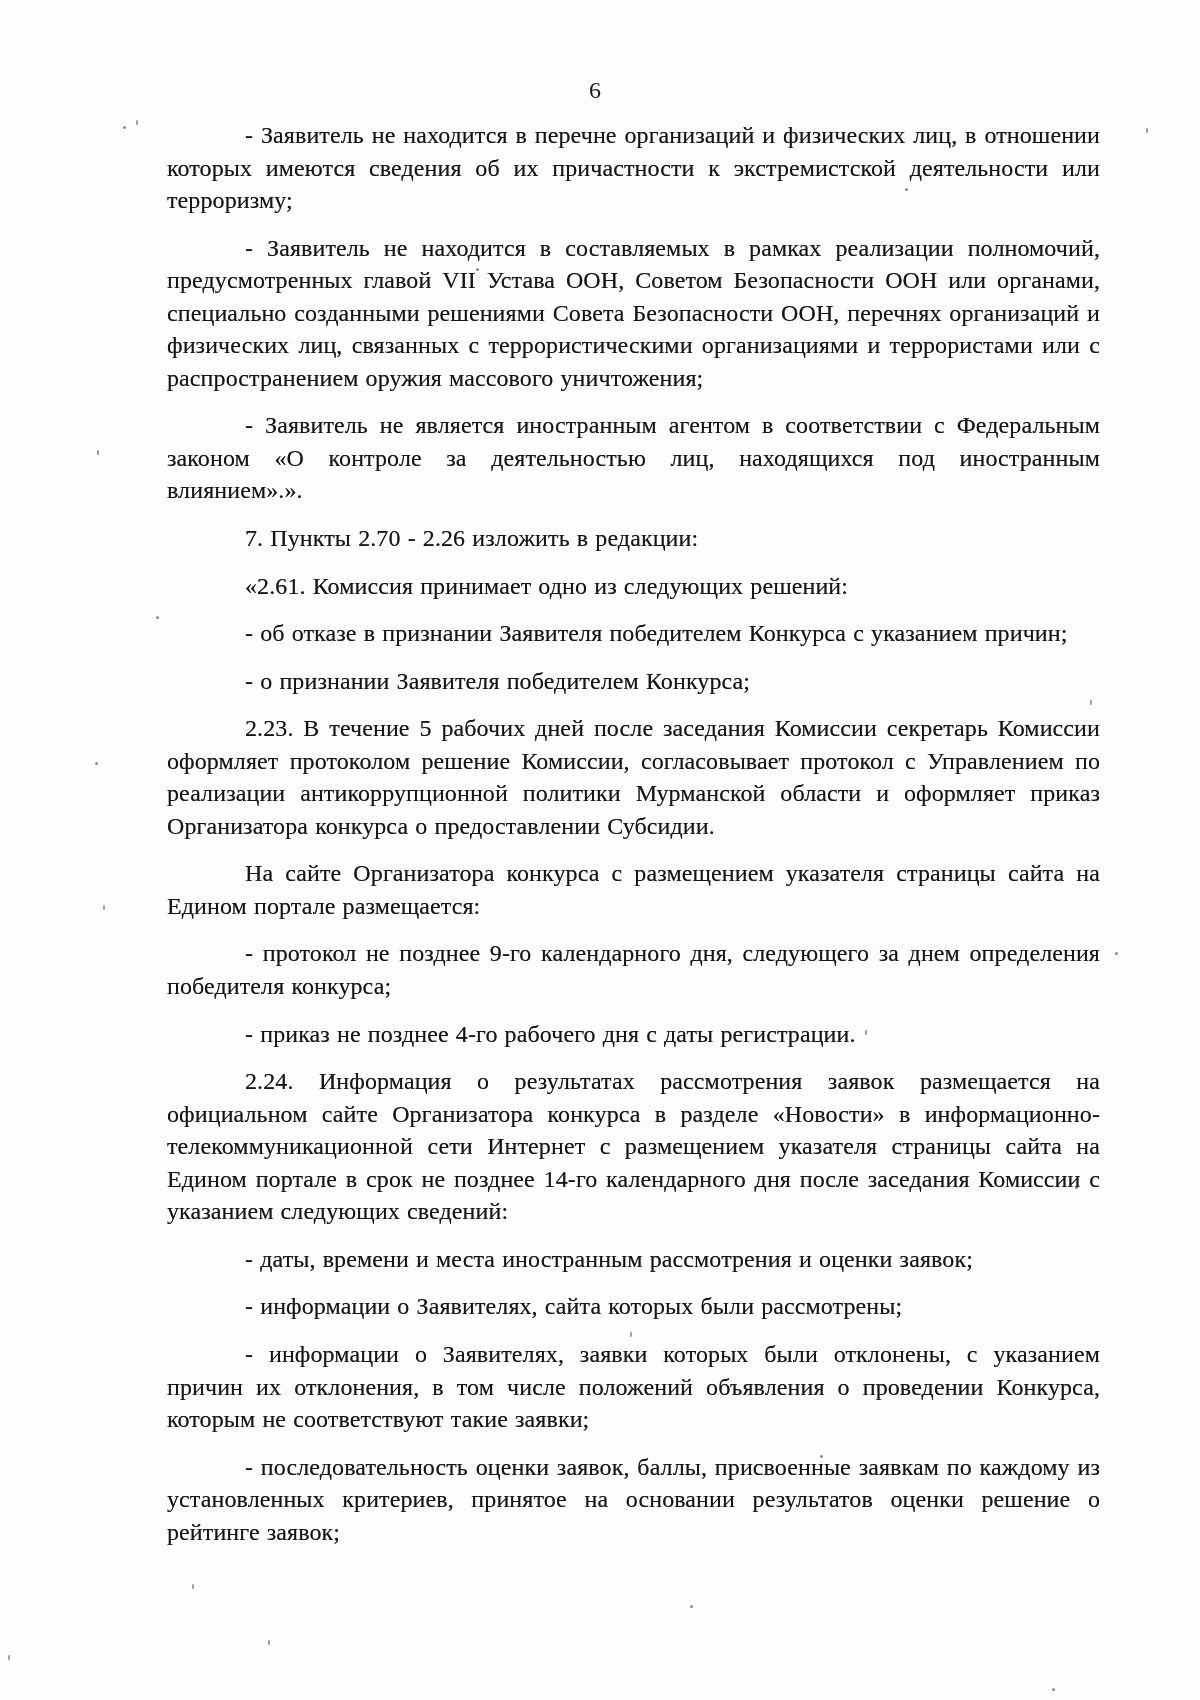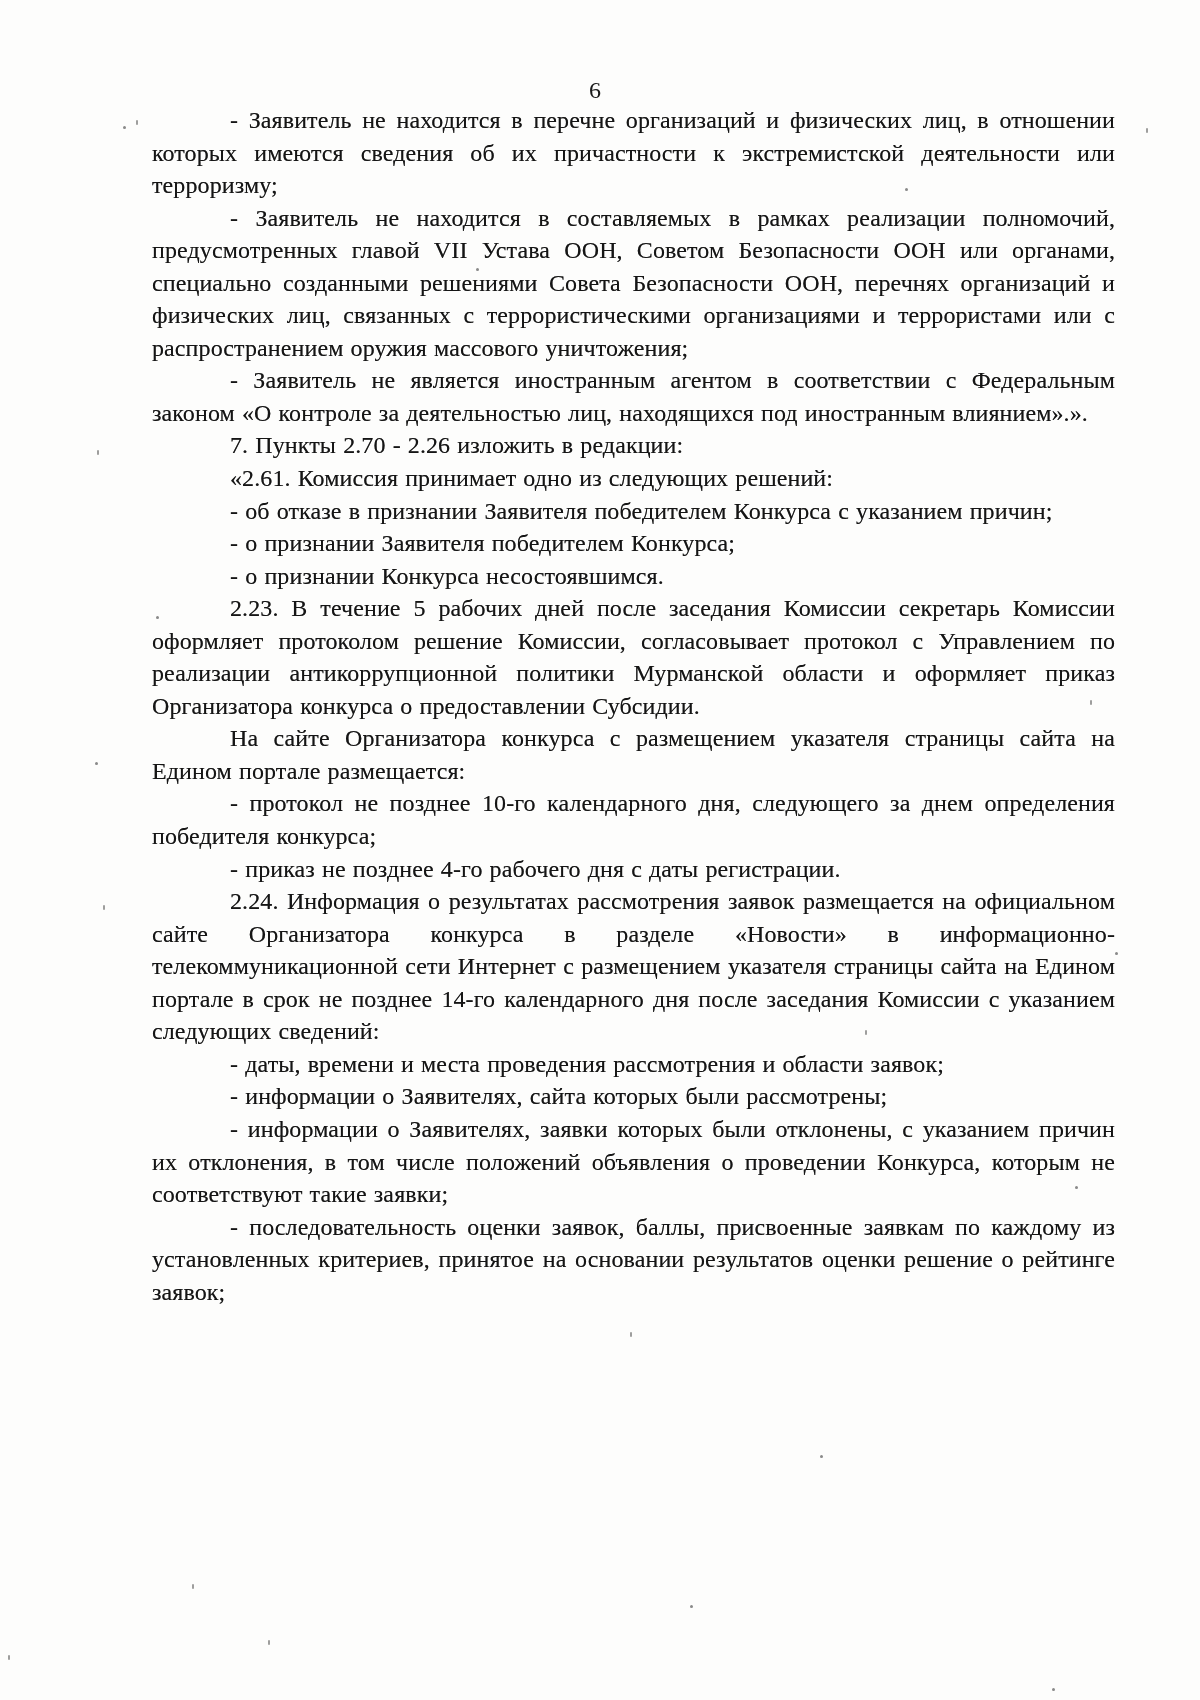--- a/index.html
+++ b/index.html
@@ -26,21 +26,21 @@
     line-height: 28px;
     color: #1a1a1a;
   }
   .content {
     position: absolute;
     top: 104px;
     left: 152px;
     width: 963px;
   }
   .content p {
-    margin: 0;
+    margin: 15px;
     padding: 0;
     font-size: 24px;
     line-height: 32.55px;
     text-align: justify;
     text-indent: 78px;
     letter-spacing: 0.1px;
     word-spacing: 1px;
     
     text-shadow: 0 0 0.4px rgba(20,20,20,0.55);
   }
@@ -62,27 +62,26 @@
   <div class="page-number">6</div>
 
   <div class="content">
     <p>- Заявитель не находится в перечне организаций и физических лиц, в отношении которых имеются сведения об их причастности к экстремистской деятельности или терроризму;</p>
     <p>- Заявитель не находится в составляемых в рамках реализации полномочий, предусмотренных главой VII Устава ООН, Советом Безопасности ООН или органами, специально созданными решениями Совета Безопасности ООН, перечнях организаций и физических лиц, связанных с террористическими организациями и террористами или с распространением оружия массового уничтожения;</p>
     <p>- Заявитель не является иностранным агентом в соответствии с Федеральным законом «О контроле за деятельностью лиц, находящихся под иностранным влиянием».».</p>
     <p>7. Пункты 2.70 - 2.26 изложить в редакции:</p>
     <p>«2.61. Комиссия принимает одно из следующих решений:</p>
     <p>- об отказе в признании Заявителя победителем Конкурса с указанием причин;</p>
     <p>- о признании Заявителя победителем Конкурса;</p>
-    <p>- о признании Конкурса несостоявшимся.</p>
     <p>2.23. В течение 5 рабочих дней после заседания Комиссии секретарь Комиссии оформляет протоколом решение Комиссии, согласовывает протокол с Управлением по реализации антикоррупционной политики Мурманской области и оформляет приказ Организатора конкурса о предоставлении Субсидии.</p>
     <p>На сайте Организатора конкурса с размещением указателя страницы сайта на Едином портале размещается:</p>
-    <p>- протокол не позднее 10-го календарного дня, следующего за днем определения победителя конкурса;</p>
+    <p>- протокол не позднее 9-го календарного дня, следующего за днем определения победителя конкурса;</p>
     <p>- приказ не позднее 4-го рабочего дня с даты регистрации.</p>
     <p>2.24. Информация о результатах рассмотрения заявок размещается на официальном сайте Организатора конкурса в разделе «Новости» в информационно-телекоммуникационной сети Интернет с размещением указателя страницы сайта на Едином портале в срок не позднее 14-го календарного дня после заседания Комиссии с указанием следующих сведений:</p>
-    <p>- даты, времени и места проведения рассмотрения и области заявок;</p>
+    <p>- даты, времени и места иностранным рассмотрения и оценки заявок;</p>
     <p>- информации о Заявителях, сайта которых были рассмотрены;</p>
     <p>- информации о Заявителях, заявки которых были отклонены, с указанием причин их отклонения, в том числе положений объявления о проведении Конкурса, которым не соответствуют такие заявки;</p>
     <p>- последовательность оценки заявок, баллы, присвоенные заявкам по каждому из установленных критериев, принятое на основании результатов оценки решение о рейтинге заявок;</p>
   </div>
 
   <div class="speck thin" style="left:136px; top:120px;"></div>
   <div class="speck" style="left:123px; top:126px;"></div>
   <div class="speck thin" style="left:1146px; top:128px;"></div>
   <div class="speck" style="left:905px; top:188px;"></div>
 

